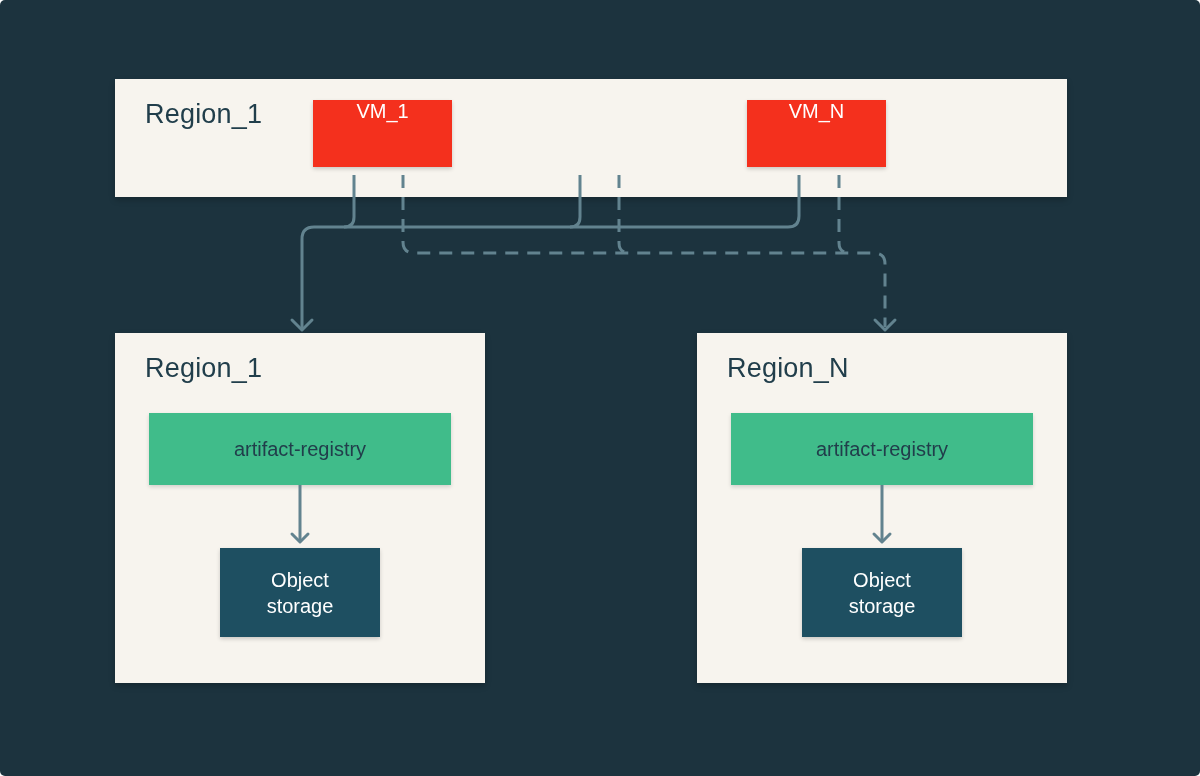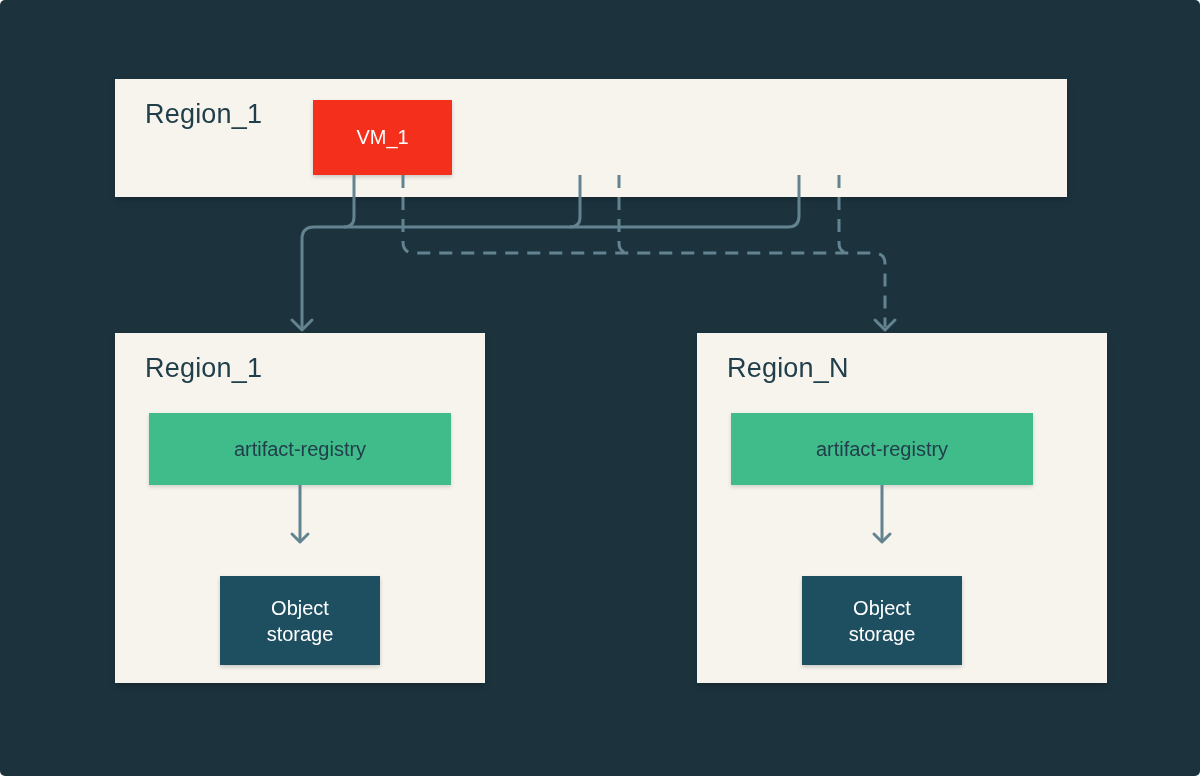--- a/index.html
+++ b/index.html
@@ -15,38 +15,38 @@
     border-radius: 5px;
     overflow: hidden;
   }
   .panel {
     position: absolute;
     background: #f7f4ee;
     box-shadow: 0 3px 6px rgba(0,0,0,0.22);
   }
   .panel-top    { left: 115px; top: 79px;  width: 952px; height: 118px; }
   .panel-left   { left: 115px; top: 333px; width: 370px; height: 350px; }
-  .panel-right  { left: 697px; top: 333px; width: 410px; height: 350px; }
+  .panel-right  { left: 697px; top: 333px; width: 370px; height: 350px; }
 
   .panel-title {
     position: absolute;
     left: 30px; top: 20px;
     font-size: 27px;
     font-weight: 500;
     color: #213e4b;
     letter-spacing: 0.2px;
   }
 
   .vm-box {
     position: absolute;
     top: 21px;
-    width: 139px; height: 75px;
+    width: 139px; height: 67px;
     background: #f4301d;
     color: #ffffff;
-    display: flex; align-items: center; justify-content: center;
+    display: flex; align-items: flex-start; justify-content: center;
     font-size: 20px;
     font-weight: 500;
     box-shadow: 0 2px 4px rgba(0,0,0,0.18);
   }
   .vm-1 { left: 198px; }
   .vm-2 { left: 414px; }
   .vm-n { left: 632px; }
 
   .registry-box {
     position: absolute;
@@ -65,21 +65,20 @@
     left: 105px; top: 215px;
     width: 160px; height: 89px;
     background: #1e4f61;
     color: #ffffff;
     display: flex; align-items: center; justify-content: center;
     text-align: center;
     font-size: 20px;
     font-weight: 500;
     line-height: 1.3;
     box-shadow: 0 2px 4px rgba(0,0,0,0.18);
-    margin-top: 28px;
   }
   .storage-box span { display: inline-block; width: 110px; }
 
   svg.connectors {
     position: absolute;
     left: 0; top: 0;
     width: 1200px; height: 776px;
     z-index: 5;
     pointer-events: none;
   }
@@ -99,20 +98,23 @@
 </style>
 </head>
 <body>
 
 <div class="canvas">
 
   <div class="panel panel-top">
     <div class="panel-title">Region_1</div>
     <div class="vm-box vm-1">
       <span>VM_1</span>
+    </div>
+    <div class="vm-box vm-n">
+      <span>VM_N</span>
     </div>
   </div>
 
   <div class="panel panel-left">
     <div class="panel-title">Region_1</div>
     <div class="registry-box">
       <span>artifact-registry</span>
     </div>
     <div class="storage-box">
       <span>Object storage</span>

